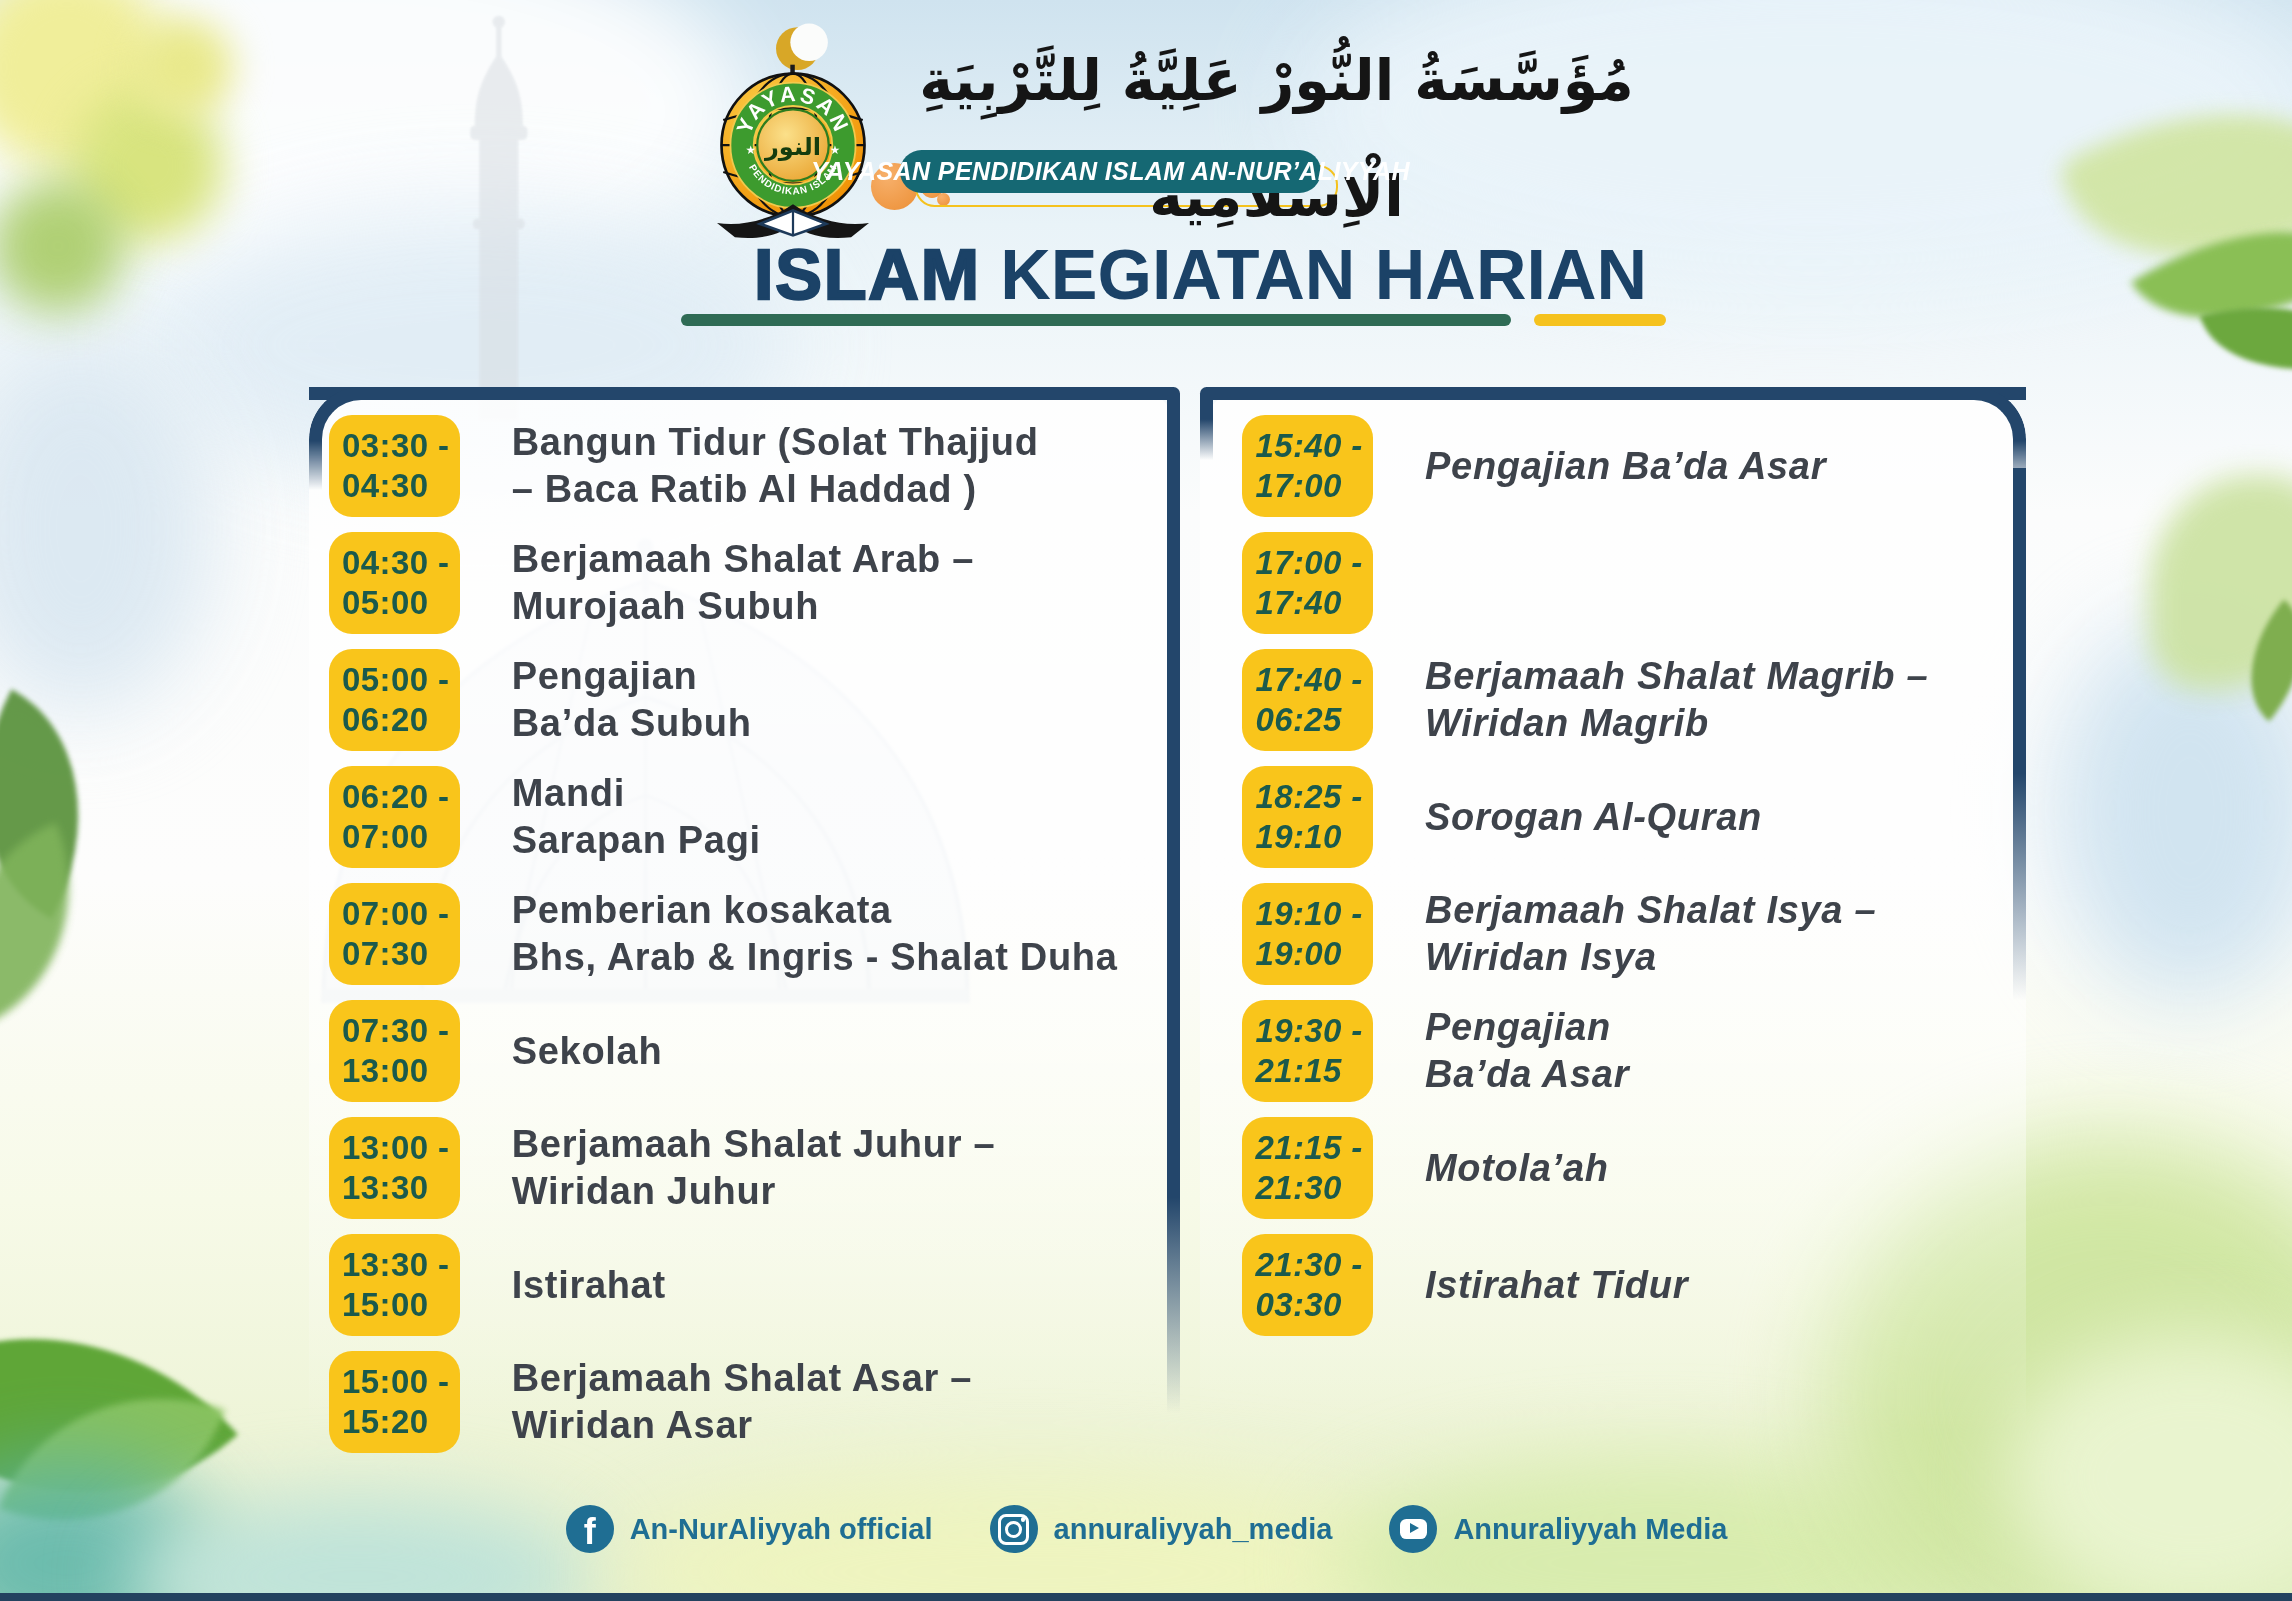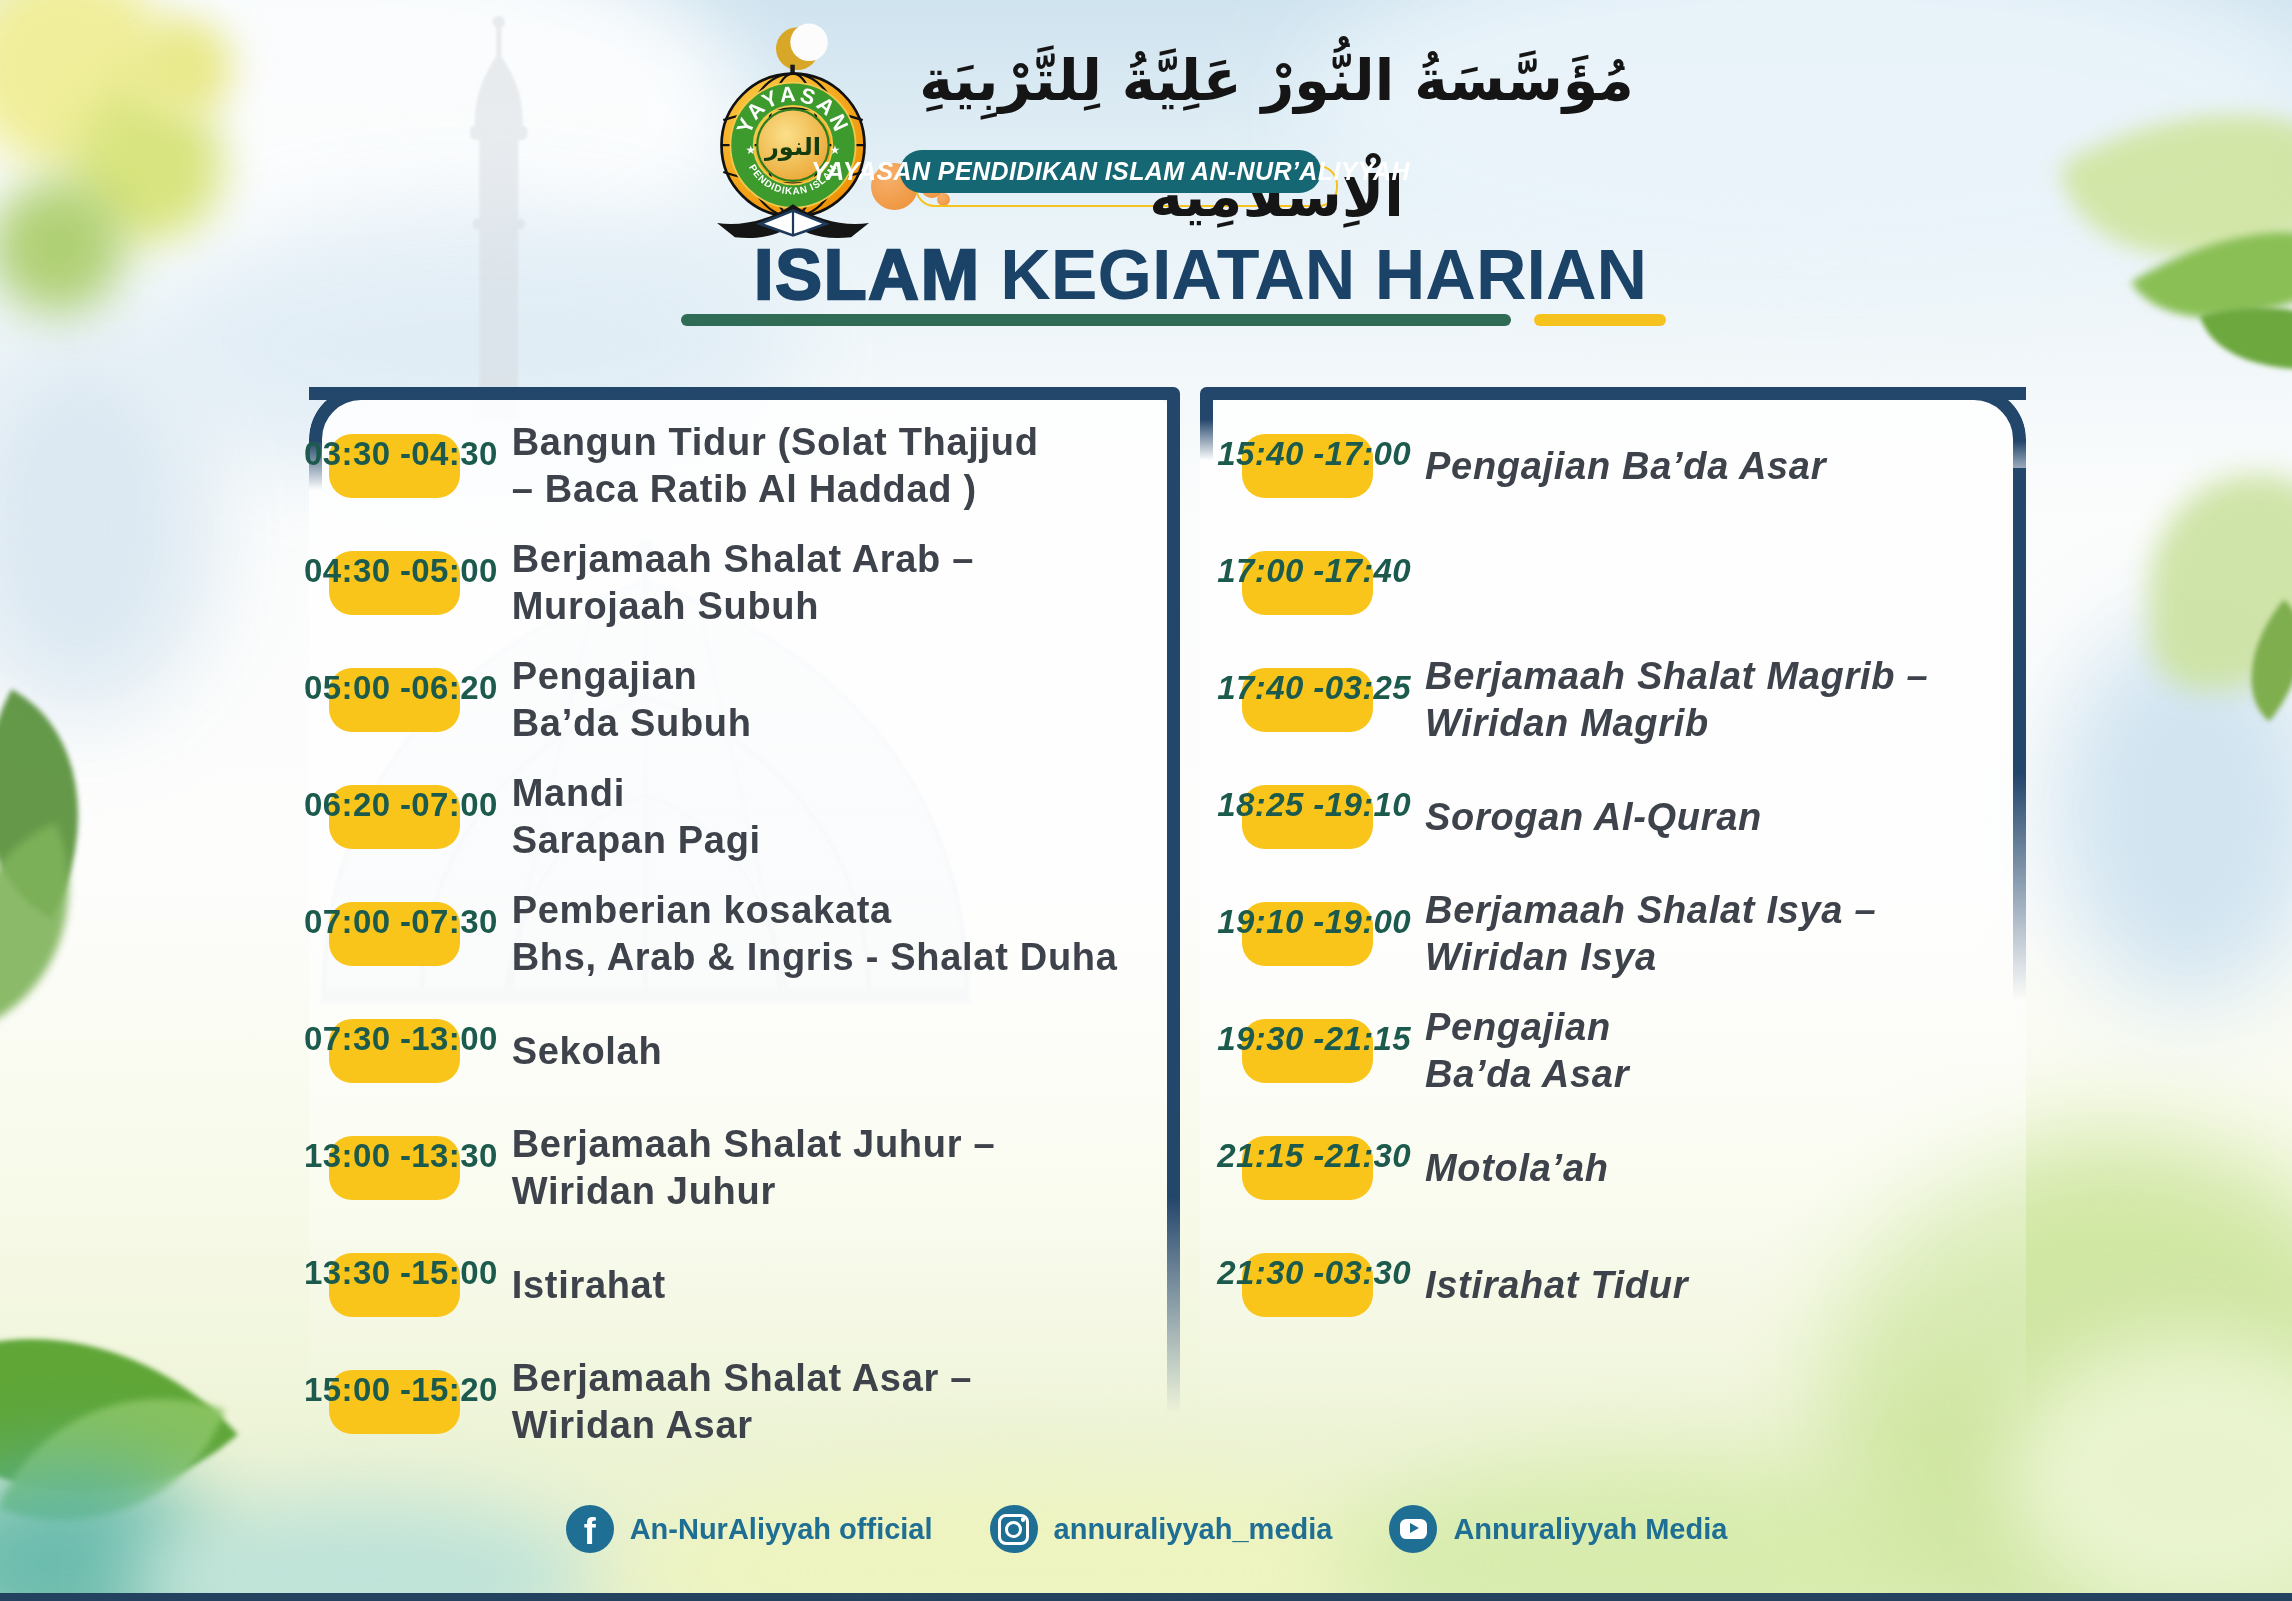--- a/index.html
+++ b/index.html
@@ -80,22 +80,22 @@
     background:linear-gradient(180deg,var(--card-border,#23466b) 78%,rgba(35,70,107,0) 99%);}
   .fr-right-mid{right:0;top:81px;width:13.4px;height:555px;
     background:linear-gradient(180deg,var(--card-border,#23466b) 55%,rgba(35,70,107,0) 96%);}
   .fr-left-stub{left:0;top:7.2px;width:13.4px;height:72px;
     background:linear-gradient(180deg,var(--card-border,#23466b) 35%,rgba(35,70,107,0) 92%);}
 
   .rows{position:absolute;top:36px;display:flex;flex-direction:column;}
   .rows-left{left:19.7px;right:18px;}
   .rows-right{left:42px;right:12.5px;}
   .row{display:flex;align-items:center;height:86px;margin-bottom:31px;}
-  .badge{width:131px;min-width:131px;height:64px;background:var(--badge-yellow,#f9c51b);border-radius:23px;
-    display:flex;justify-content:center;padding-left:13.4px;box-sizing:border-box;}
+  .badge{width:131px;min-width:131px;height:102px;background:var(--badge-yellow,#f9c51b);border-radius:23px;
+    display:flex;flex-direction:column;justify-content:center;padding-left:13.4px;box-sizing:border-box;}
   .badge span{display:block;font-weight:bold;font-size:33px;line-height:40px;color:var(--badge-text,#1b5a4c);letter-spacing:0.4px;white-space:nowrap;}
   .activity{margin-left:52px;font-weight:bold;font-size:38px;line-height:47px;color:var(--activity-text,#3e434b);letter-spacing:0.7px;}
   .activity span{display:block;white-space:nowrap;}
 
   
   .social{position:absolute;left:0;right:0;top:1505px;display:flex;justify-content:center;align-items:center;gap:57px;z-index:4;}
   .social-item{display:flex;align-items:center;gap:16px;}
   .icon-circle{width:48px;height:48px;border-radius:50%;background:var(--footer-teal,#1f6e93);
     display:flex;align-items:center;justify-content:center;color:#fff;}
   .fb-glyph{font-size:36px;font-weight:bold;line-height:1;margin-top:5.4px;}
@@ -333,21 +333,21 @@
         </div>
         <div class="row">
           <div class="badge">
             <span>17:00 -</span>
             <span>17:40</span>
           </div>
         </div>
         <div class="row">
           <div class="badge">
             <span>17:40 -</span>
-            <span>03:25</span>
+            <span>06:25</span>
           </div>
           <div class="activity">
             <span>Berjamaah Shalat Magrib –</span>
             <span>Wiridan Magrib</span>
           </div>
         </div>
         <div class="row">
           <div class="badge">
             <span>18:25 -</span>
             <span>19:10</span>

